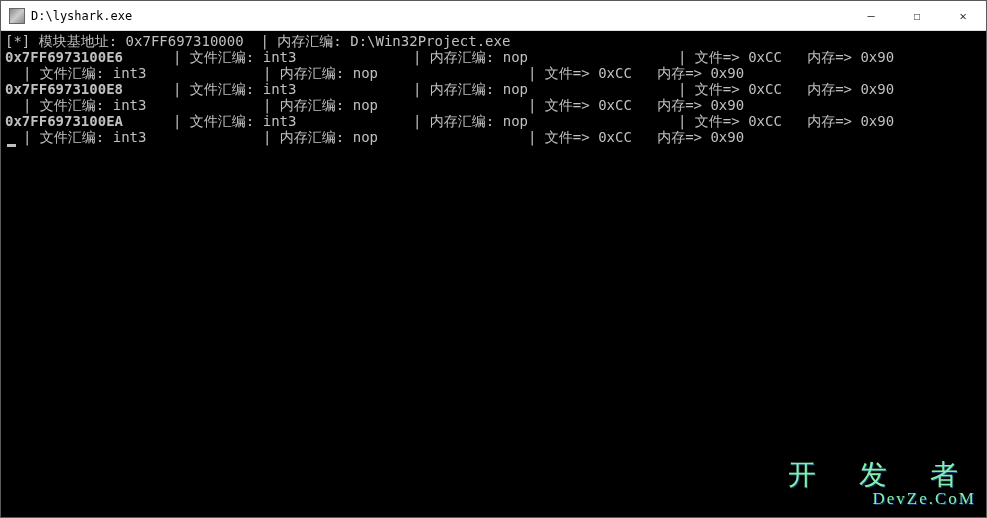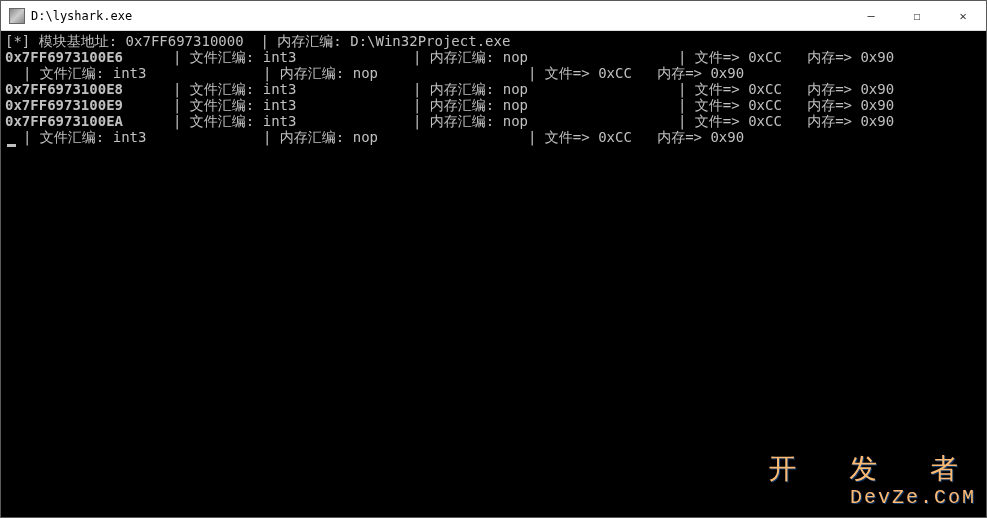--- a/index.html
+++ b/index.html
@@ -64,27 +64,27 @@
       width: 9px; height: 3px;
       background: #c0c0c0;
       vertical-align: baseline;
       margin-left: 2px;
       position: relative; top: -1px;
     }
     .watermark {
       position: absolute;
       right: 10px; bottom: 8px;
       text-align: right;
-      font-family: Liberation Mono, monospace;
-      color: #fdba74;
+      font-family: Liberation Serif, serif;
+      color: #86efac;
       pointer-events: none;
       line-height: 1.1;
     }
     .watermark .cn { font-size: 28px; letter-spacing: 18px; font-weight: 300; text-shadow: 1px 1px 0 #0d3a6e; }
-    .watermark .en { font-size: 20px; letter-spacing: 2px; text-shadow: 1px 1px 0 #0d3a6e; }
+    .watermark .en { font-size: 17px; letter-spacing: 2px; text-shadow: 1px 1px 0 #0d3a6e; }
 
     .resize-grip {
       position: absolute;
       right: 0; bottom: 0;
       width: 16px; height: 16px;
       cursor: nwse-resize;
     }
   </style>
 </head>
 <body>
@@ -103,21 +103,21 @@
 
   <div class="console">
     <div class="row">
       <span>[*]</span><span> </span><span>模块基地址:</span><span> </span><span>0x7FF697310000</span><span class="sep">  | </span><span>内存汇编:</span><span> </span><span>D:\Win32Project.exe</span>
     </div>
 
     <div id="rows">
         <div class="row"><span class="col-addr">0x7FF6973100E6</span><span class="col-file">| 文件汇编: int3</span><span class="col-mem">| 内存汇编: nop</span><span class="col-bytes">| 文件=&gt; 0xCC   内存=&gt; 0x90</span></div>
         <div class="row"><span class="col-file">| 文件汇编: int3</span><span class="col-mem">| 内存汇编: nop</span><span class="col-bytes">| 文件=&gt; 0xCC   内存=&gt; 0x90</span></div>
         <div class="row"><span class="col-addr">0x7FF6973100E8</span><span class="col-file">| 文件汇编: int3</span><span class="col-mem">| 内存汇编: nop</span><span class="col-bytes">| 文件=&gt; 0xCC   内存=&gt; 0x90</span></div>
-        <div class="row"><span class="col-addr">0x7FF6973100E9</span><span class="col-file">| 文件汇编: int3</span><span class="col-mem">| 内存汇编: nop</span><span class="col-bytes">| 文件=&gt; 0xCC   内存=&gt; 0x90</span></div>
+        <div class="row"><span class="col-file">| 文件汇编: int3</span><span class="col-mem">| 内存汇编: nop</span><span class="col-bytes">| 文件=&gt; 0xCC   内存=&gt; 0x90</span></div>
         <div class="row"><span class="col-addr">0x7FF6973100EA</span><span class="col-file">| 文件汇编: int3</span><span class="col-mem">| 内存汇编: nop</span><span class="col-bytes">| 文件=&gt; 0xCC   内存=&gt; 0x90</span></div>
         <div class="row"><span class="col-file">| 文件汇编: int3</span><span class="col-mem">| 内存汇编: nop</span><span class="col-bytes">| 文件=&gt; 0xCC   内存=&gt; 0x90</span></div>
       </div>
 
     <div class="row"><span class="cursor"></span></div>
 
     <div class="watermark">
       <div class="cn">开 发 者</div>
       <div class="en">DevZe.CoM</div>
     </div>

